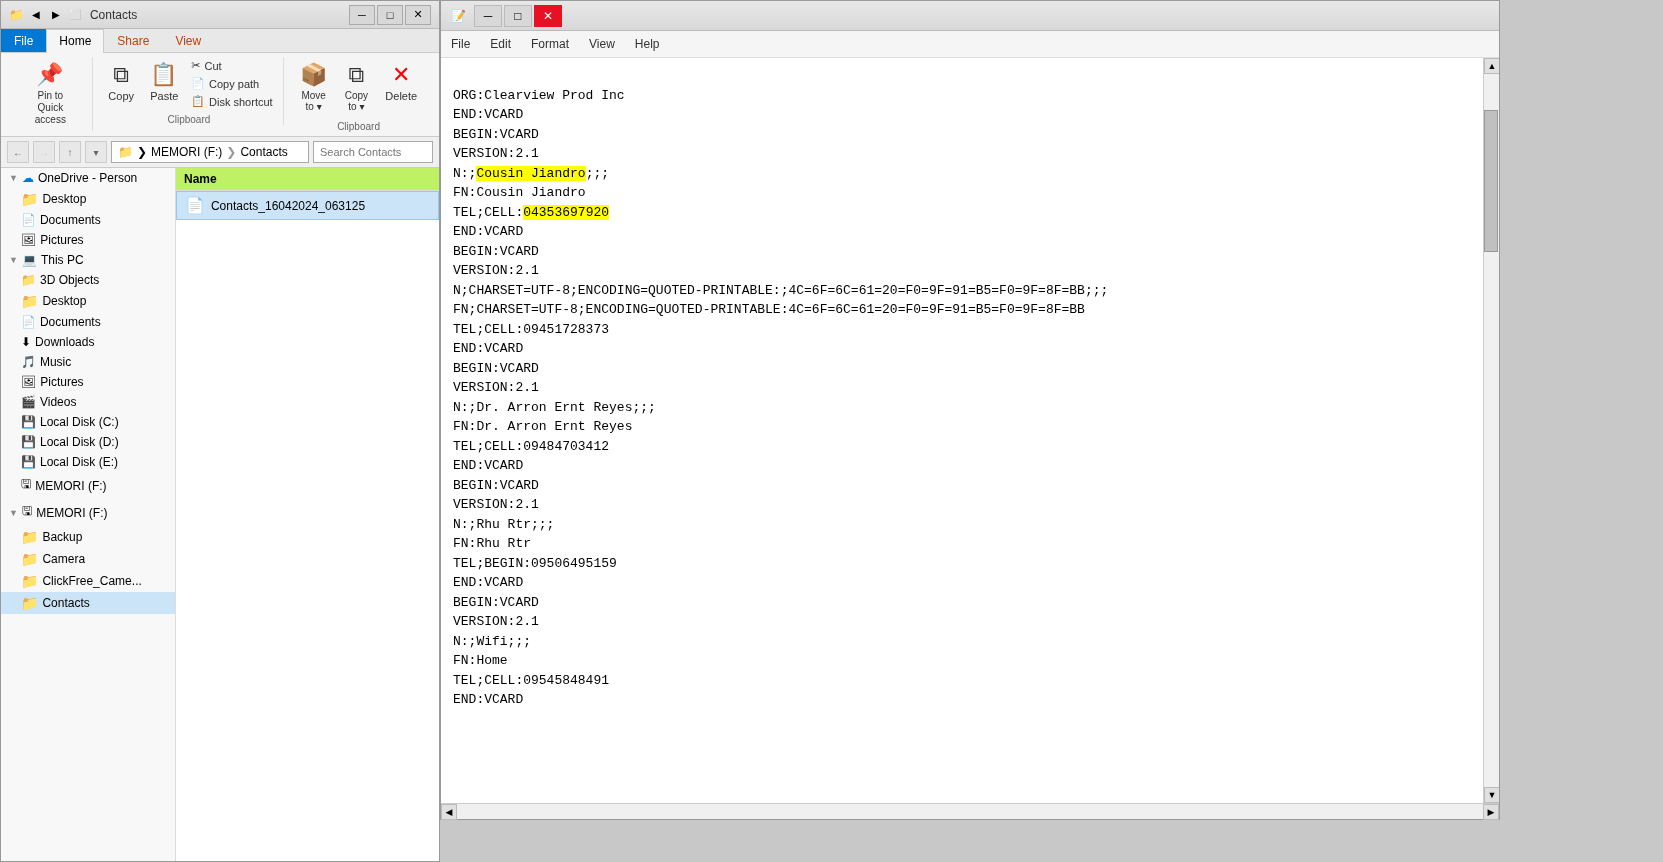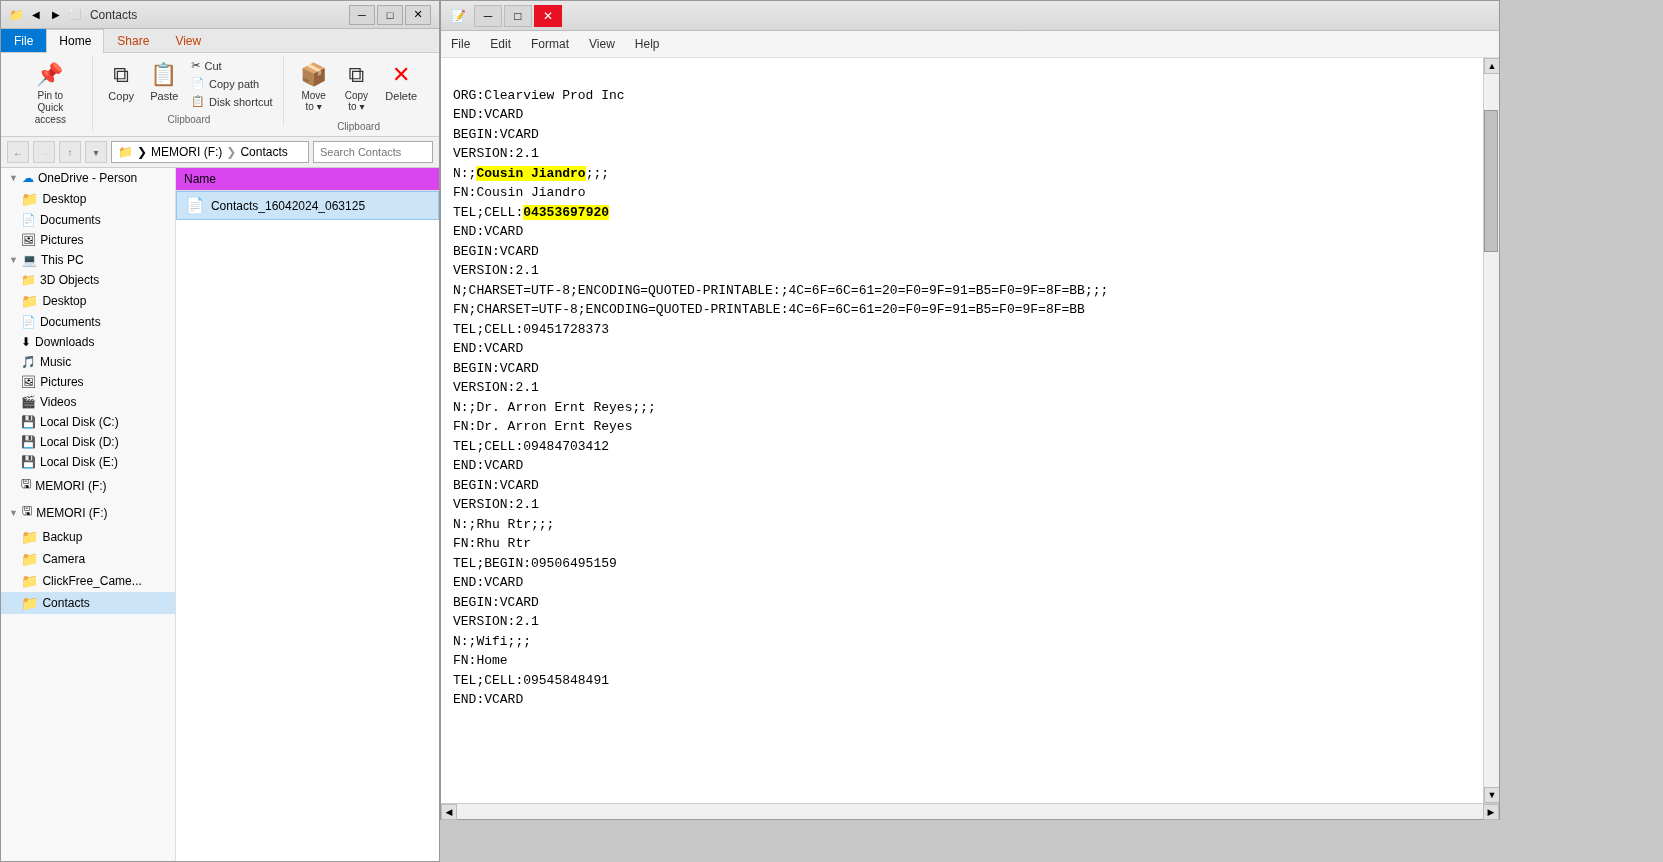--- a/index.html
+++ b/index.html
@@ -177,23 +177,23 @@
     
     .file-list {
       flex: 1;
       background: white;
       overflow-y: auto;
     }
     .file-list-header {
       display: flex;
       padding: 4px 8px;
       font-size: 12px;
-      font-weight: 400;
+      font-weight: 700;
       border-bottom: 1px solid #ddd;
-      background: #d946ef;
+      background: #bef264;
       text-align: center;
     }
     .file-item {
       display: flex;
       align-items: center;
       padding: 4px 8px;
       cursor: pointer;
       gap: 6px;
     }
     .file-item.selected { background: #cce4f7; border: 1px solid #90c8f6; }
@@ -249,21 +249,21 @@
       padding: 8px 12px;
       font-family: 'Courier New', monospace;
       font-size: 13px;
       line-height: 1.5;
       background: white;
       white-space: pre-wrap;
       word-break: break-all;
       position: relative;
     }
     .notepad-main { display: flex; flex: 1; overflow: hidden; }
-    .highlight { background: #ffff00; font-weight: bold; }
+    .highlight { background: #ffff00; }
 
     .notepad-scrollbar-v {
       width: 16px;
       background: #f0f0f0;
       border-left: 1px solid #ccc;
       display: flex;
       flex-direction: column;
     }
     .scroll-btn { width: 16px; height: 16px; background: #e0e0e0; border: 1px solid #bbb; display: flex; align-items: center; justify-content: center; font-size: 9px; cursor: pointer; }
     .scroll-track { flex: 1; position: relative; }

